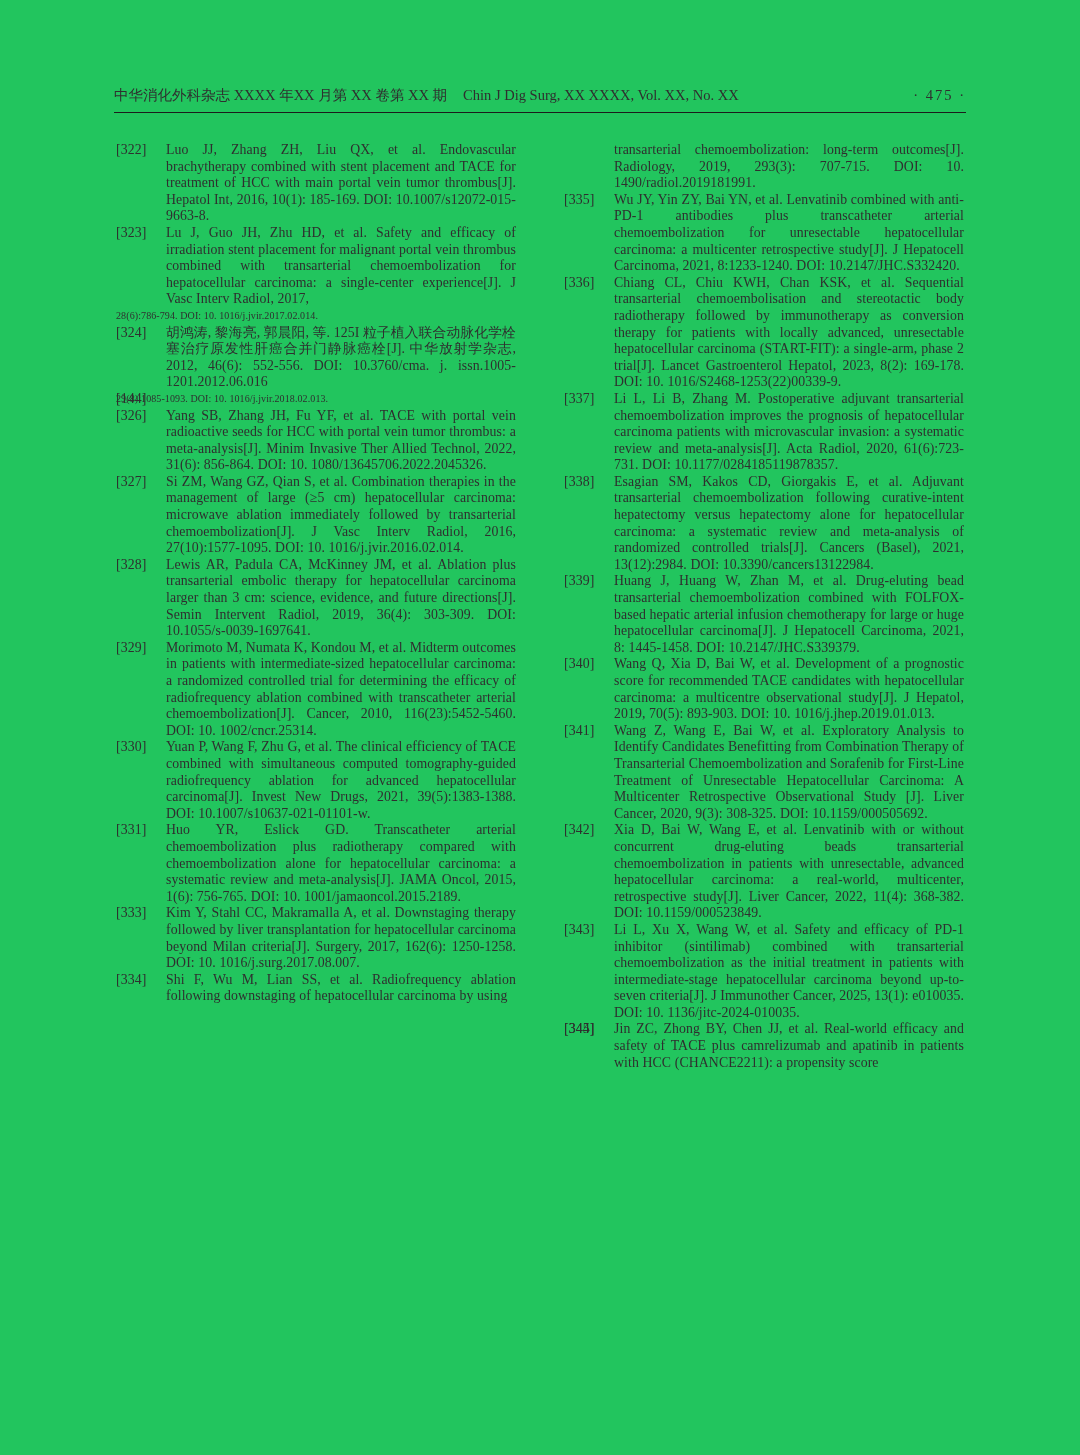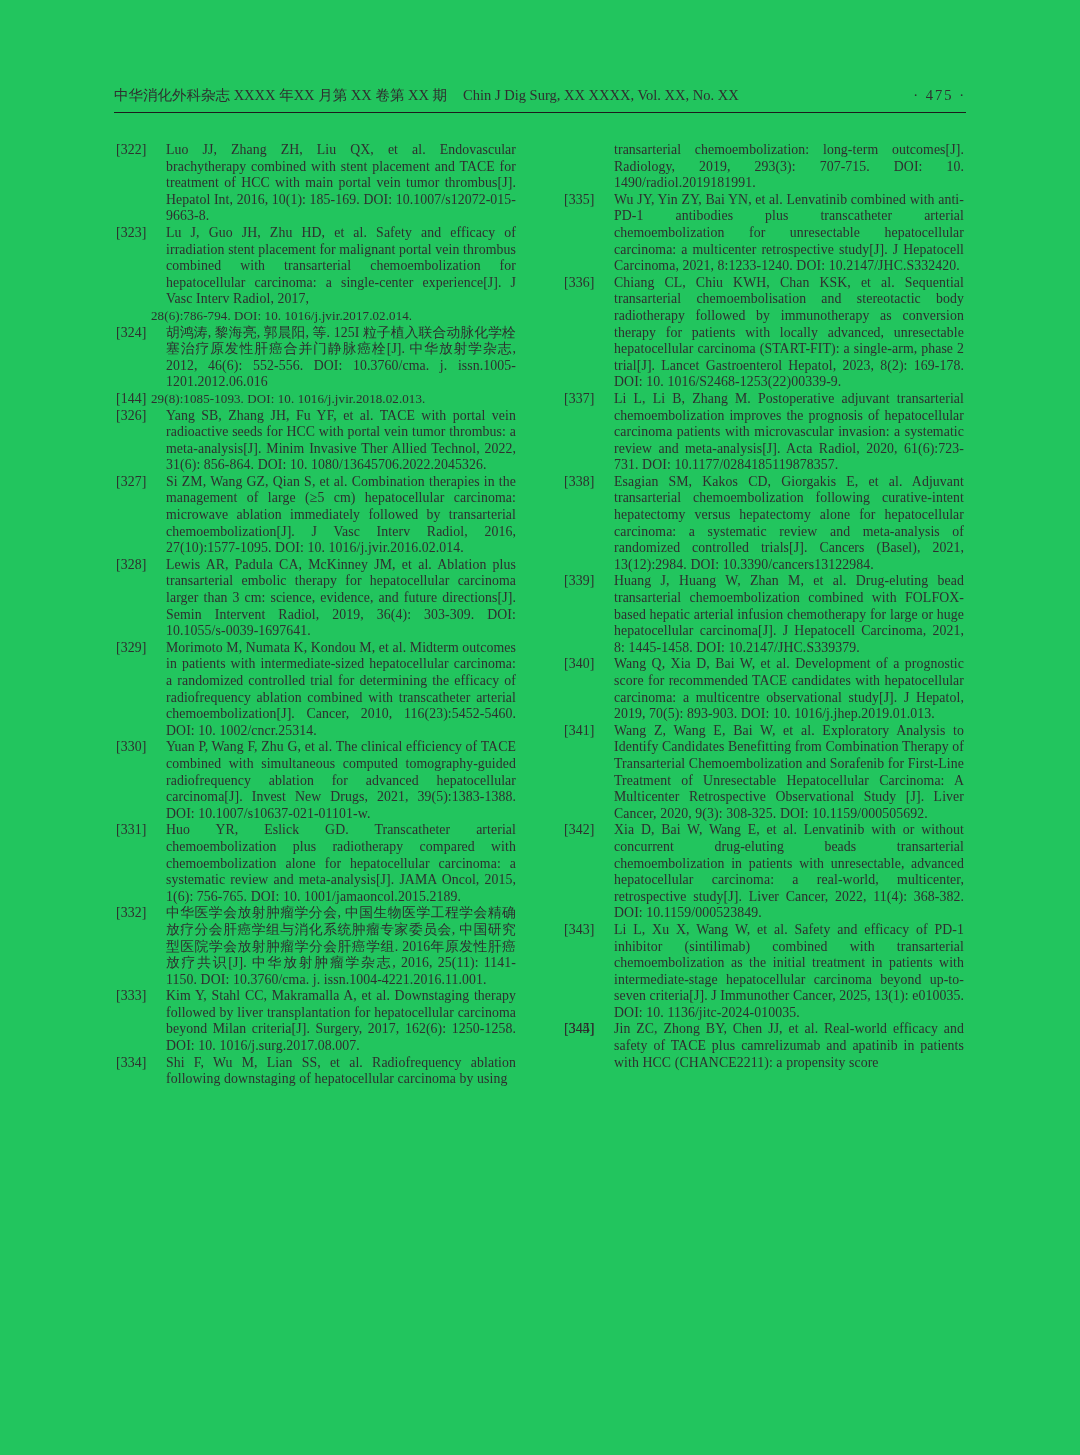--- a/index.html
+++ b/index.html
@@ -31,25 +31,24 @@
   .ref {
     position: relative;
     padding-left: 50px;
     text-align: justify;
     font-size: 13.8px;
     line-height: 16.6px;
     letter-spacing: 0.1px;
   }
   .ref-label { position: absolute; left: 0; top: 0; }
   .ref-overflow {
-    font-size: 13px;
+    font-size: 10px;
     line-height: 16.6px;
     letter-spacing: 0.1px;
     text-align: left;
-    margin-left: 35px;
   }
 </style>
 </head>
 <body>
 
 <div class="page">
   <div class="content">
     <header>
       <div class="header-row">
         <div class="header-left">
@@ -93,24 +92,20 @@
             <span class="ref-label">[329]</span>
             <div>Morimoto M, Numata K, Kondou M, et al. Midterm outcomes in patients with intermediate-sized hepatocellular carcinoma: a randomized controlled trial for determining the efficacy of radiofrequency ablation combined with transcatheter arterial chemoembolization[J]. Cancer, 2010, 116(23):5452-5460. DOI: 10. 1002/cncr.25314.</div>
           </div>
           <div class="ref">
             <span class="ref-label">[330]</span>
             <div>Yuan P, Wang F, Zhu G, et al. The clinical efficiency of TACE combined with simultaneous computed tomography-guided radiofrequency ablation for advanced hepatocellular carcinoma[J]. Invest New Drugs, 2021, 39(5):1383-1388. DOI: 10.1007/s10637-021-01101-w.</div>
           </div>
           <div class="ref">
             <span class="ref-label">[331]</span>
             <div>Huo YR, Eslick GD. Transcatheter arterial chemoembolization plus radiotherapy compared with chemoembolization alone for hepatocellular carcinoma: a systematic review and meta-analysis[J]. JAMA Oncol, 2015, 1(6): 756-765. DOI: 10. 1001/jamaoncol.2015.2189.</div>
-          </div>
-          <div class="ref">
-            <span class="ref-label">[332]</span>
-            <div>中华医学会放射肿瘤学分会, 中国生物医学工程学会精确放疗分会肝癌学组与消化系统肿瘤专家委员会, 中国研究型医院学会放射肿瘤学分会肝癌学组. 2016年原发性肝癌放疗共识[J]. 中华放射肿瘤学杂志, 2016, 25(11): 1141-1150. DOI: 10.3760/cma. j. issn.1004-4221.2016.11.001.</div>
           </div>
           <div class="ref">
             <span class="ref-label">[333]</span>
             <div>Kim Y, Stahl CC, Makramalla A, et al. Downstaging therapy followed by liver transplantation for hepatocellular carcinoma beyond Milan criteria[J]. Surgery, 2017, 162(6): 1250-1258. DOI: 10. 1016/j.surg.2017.08.007.</div>
           </div>
           <div class="ref">
             <span class="ref-label">[334]</span>
             <div>Shi F, Wu M, Lian SS, et al. Radiofrequency ablation following downstaging of hepatocellular carcinoma by using</div>
           </div>
         </div>

